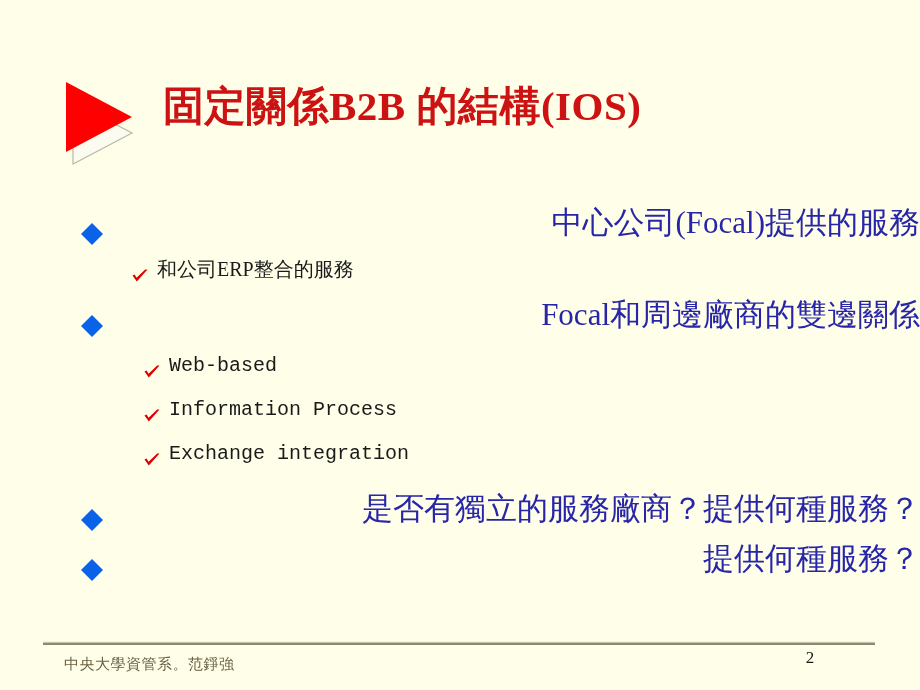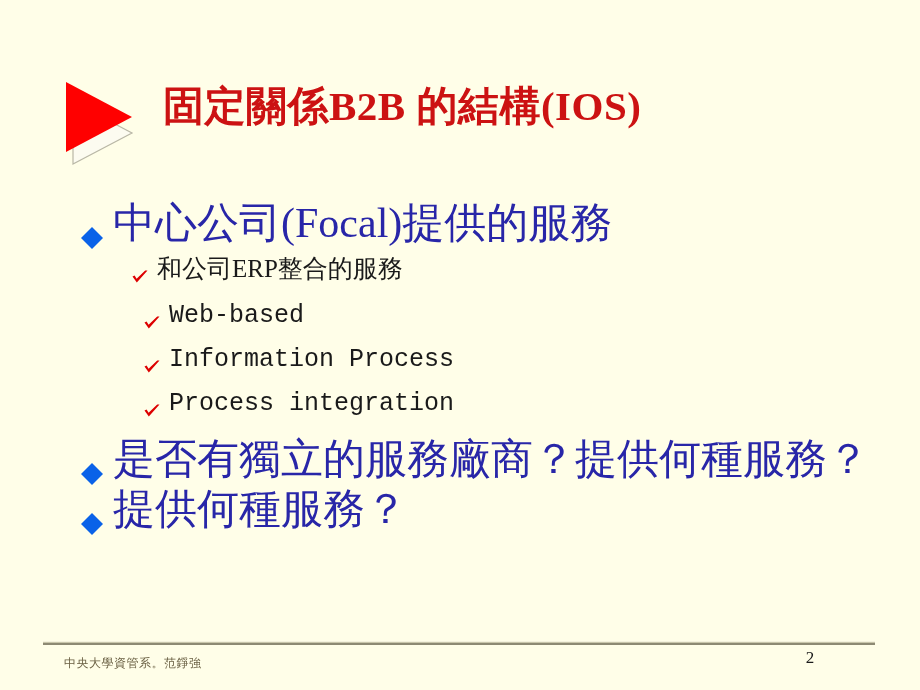--- a/index.html
+++ b/index.html
@@ -60,42 +60,43 @@
     left: 0;
     top: 198px;
     width: 920px;
   }
 
   .lvl1 {
     position: relative;
     height: 50px;
     padding-left: 80px;
     color: #2826a8;
-    font-size: 42px;
+    font-size: 31px;
     line-height: 50px;
     white-space: nowrap;
+    text-align: right;
   }
   .lvl1 .bullet-diamond {
     position: absolute;
     left: 80px;
     top: 13px;
     width: 24px;
     height: 24px;
   }
   .lvl1 .lvl1-text {
     display: inline-block;
     margin-left: 33px;
   }
 
   .lvl2 {
     position: relative;
     height: 42px;
     padding-left: 130px;
     color: #1a1a1a;
-    font-size: 25px;
+    font-size: 20px;
     line-height: 42px;
     white-space: nowrap;
   }
   .lvl2.deep { padding-left: 142px; height: 44px; line-height: 44px; font-family: Liberation Mono, monospace; }
 
   .lvl2 .bullet-check {
     position: absolute;
     left: 130px;
     top: 11px;
     width: 20px;
@@ -121,21 +122,21 @@
     border-top: 1px solid #f4f2dd;
     border-bottom: 2px solid #8d8a73;
     background: #c9c6ab;
     box-sizing: border-box;
   }
 
   #footer-text {
     position: absolute;
     left: 64px;
     top: 655px;
-    font-size: 12px;
+    font-size: 15px;
     color: #6b6144;
     letter-spacing: 0.5px;
     white-space: nowrap;
   }
 
   #page-number {
     position: absolute;
     left: 790px;
     top: 648px;
     width: 40px;
@@ -177,20 +178,28 @@
     <div class="lvl2">
       <span class="bullet-check">
         <svg width="20" height="20" viewBox="0 0 20 20" xmlns="http://www.w3.org/2000/svg">
           <path d="M2.5 8.5 L6.8 14.5 L17.5 2.5 L15.2 2.5 L6.6 10.8 L4.6 7.6 Z" fill="#dd0000"></path>
         </svg>
       </span>
       <span class="lvl2-text">和公司ERP整合的服務</span>
     </div>
 
 
+    <div class="lvl1">
+      <span class="bullet-diamond">
+        <svg width="24" height="24" viewBox="0 0 24 24" xmlns="http://www.w3.org/2000/svg">
+          <polygon points="12,1 23,12 12,23 1,12" fill="#0a62e8"></polygon>
+        </svg>
+      </span>
+      <span class="lvl1-text">Focal和周邊廠商的雙邊關係</span>
+    </div>
 
     <div class="gap-tiny"></div>
 
     <div class="lvl2 deep">
       <span class="bullet-check">
         <svg width="20" height="20" viewBox="0 0 20 20" xmlns="http://www.w3.org/2000/svg">
           <path d="M2.5 8.5 L6.8 14.5 L17.5 2.5 L15.2 2.5 L6.6 10.8 L4.6 7.6 Z" fill="#dd0000"></path>
         </svg>
       </span>
       <span class="lvl2-text">Web-based</span>
@@ -204,21 +213,21 @@
       </span>
       <span class="lvl2-text">Information Process</span>
     </div>
 
     <div class="lvl2 deep">
       <span class="bullet-check">
         <svg width="20" height="20" viewBox="0 0 20 20" xmlns="http://www.w3.org/2000/svg">
           <path d="M2.5 8.5 L6.8 14.5 L17.5 2.5 L15.2 2.5 L6.6 10.8 L4.6 7.6 Z" fill="#dd0000"></path>
         </svg>
       </span>
-      <span class="lvl2-text">Process integration</span>
+      <span class="lvl2-text">Exchange integration</span>
     </div>
 
     <div class="gap-small"></div>
 
     <div class="lvl1">
       <span class="bullet-diamond">
         <svg width="24" height="24" viewBox="0 0 24 24" xmlns="http://www.w3.org/2000/svg">
           <polygon points="12,1 23,12 12,23 1,12" fill="#0a62e8"></polygon>
         </svg>
       </span>

